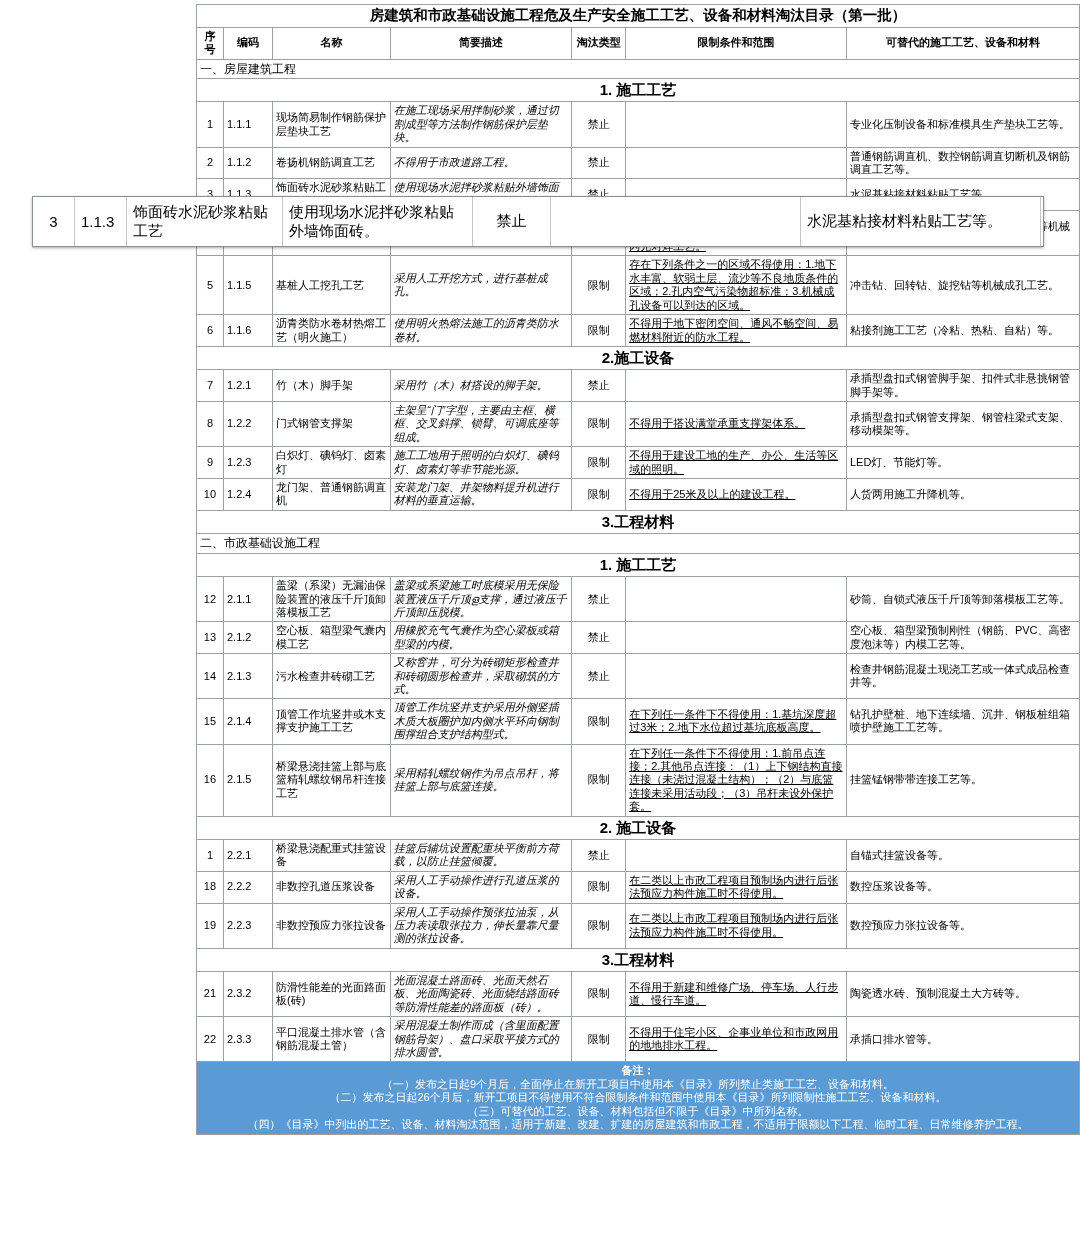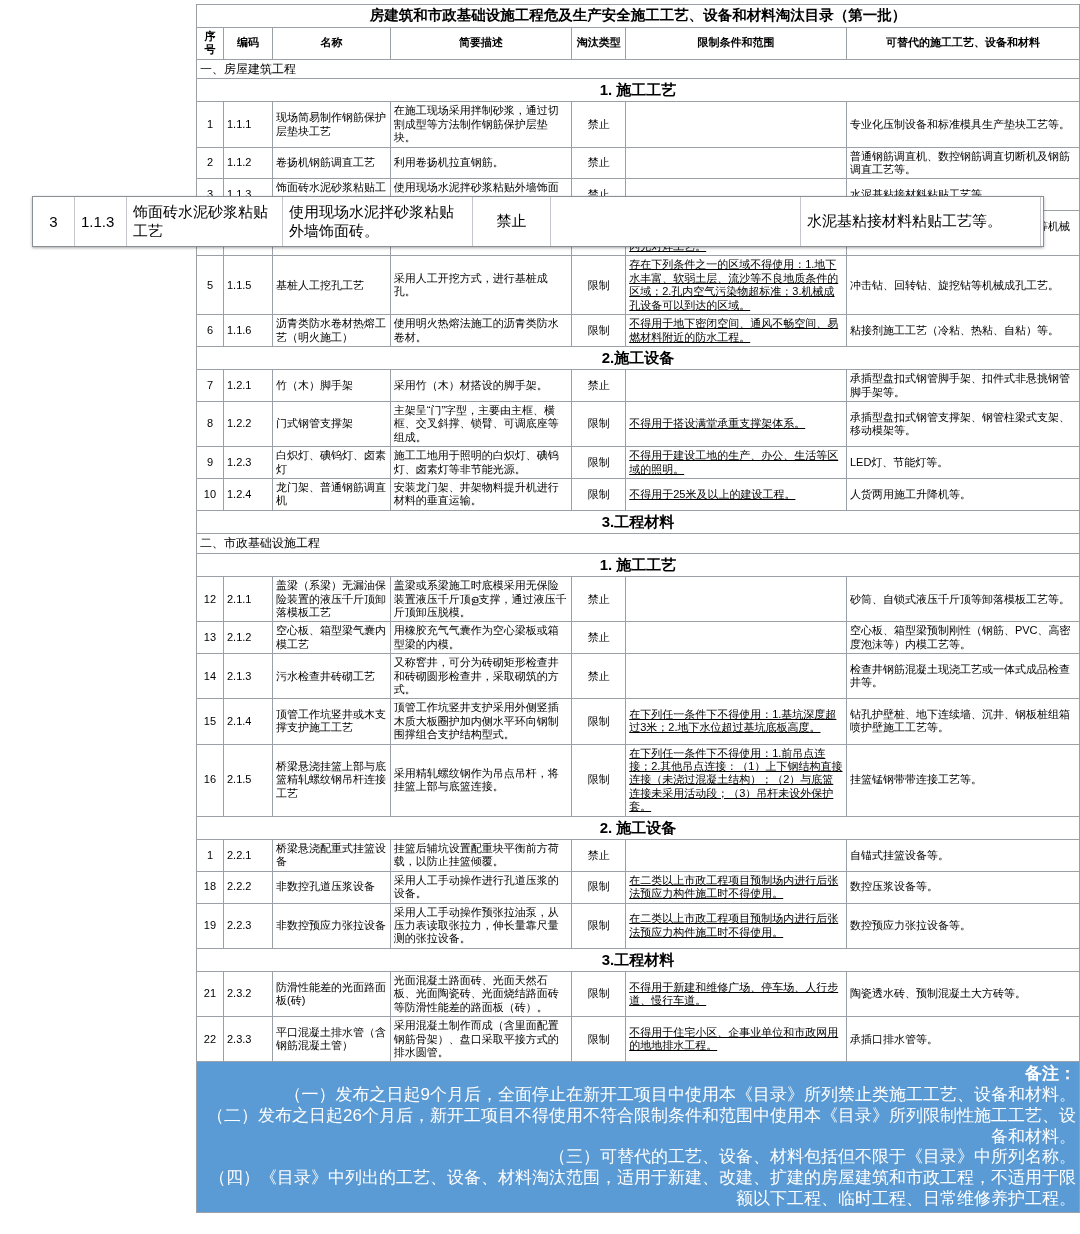--- a/index.html
+++ b/index.html
@@ -52,31 +52,31 @@
   }
   .sub-row td {
     text-align: center;
     font-weight: bold;
     font-size: 15px;
     padding: 4px 0;
   }
   .c-no { text-align: center; width: 22px; }
   .c-code { width: 40px; text-align: left; }
   .c-name { width: 96px; }
-  .c-desc { width: 148px; }
+  .c-desc { width: 148px; font-style: italic; }
   .c-type { width: 44px; text-align: center; }
   .c-limit { width: 180px; text-decoration: underline; }
   .c-alt { width: 190px; }
   .notes-cell {
     background: #5b9bd5;
     color: #ffffff;
-    font-size: 17px;
+    font-size: 11px;
     line-height: 1.45;
     padding: 4px 6px;
-    text-align: right;
+    text-align: center;
   }
   .notes-title { font-weight: bold; }
   .notes-line { display: block; }
   
   .overlay-row {
     position: absolute;
     left: 32px;
     top: 196px;
     width: 1010px;
     height: 49px;
@@ -153,21 +153,21 @@
           <td class="c-name">现场简易制作钢筋保护层垫块工艺</td>
           <td class="c-desc">在施工现场采用拌制砂浆，通过切割成型等方法制作钢筋保护层垫块。</td>
           <td class="c-type">禁止</td>
           <td class="c-limit"></td>
           <td class="c-alt">专业化压制设备和标准模具生产垫块工艺等。</td>
         </tr>
         <tr>
           <td class="c-no">2</td>
           <td class="c-code">1.1.2</td>
           <td class="c-name">卷扬机钢筋调直工艺</td>
-          <td class="c-desc">利用卷扬机拉直钢筋。</td>
+          <td class="c-desc">不得用于市政道路工程。</td>
           <td class="c-type">禁止</td>
           <td class="c-limit"></td>
           <td class="c-alt">普通钢筋调直机、数控钢筋调直切断机及钢筋调直工艺等。</td>
         </tr>
         <tr>
           <td class="c-no">3</td>
           <td class="c-code">1.1.3</td>
           <td class="c-name">饰面砖水泥砂浆粘贴工艺</td>
           <td class="c-desc">使用现场水泥拌砂浆粘贴外墙饰面砖。</td>
           <td class="c-type">禁止</td>

